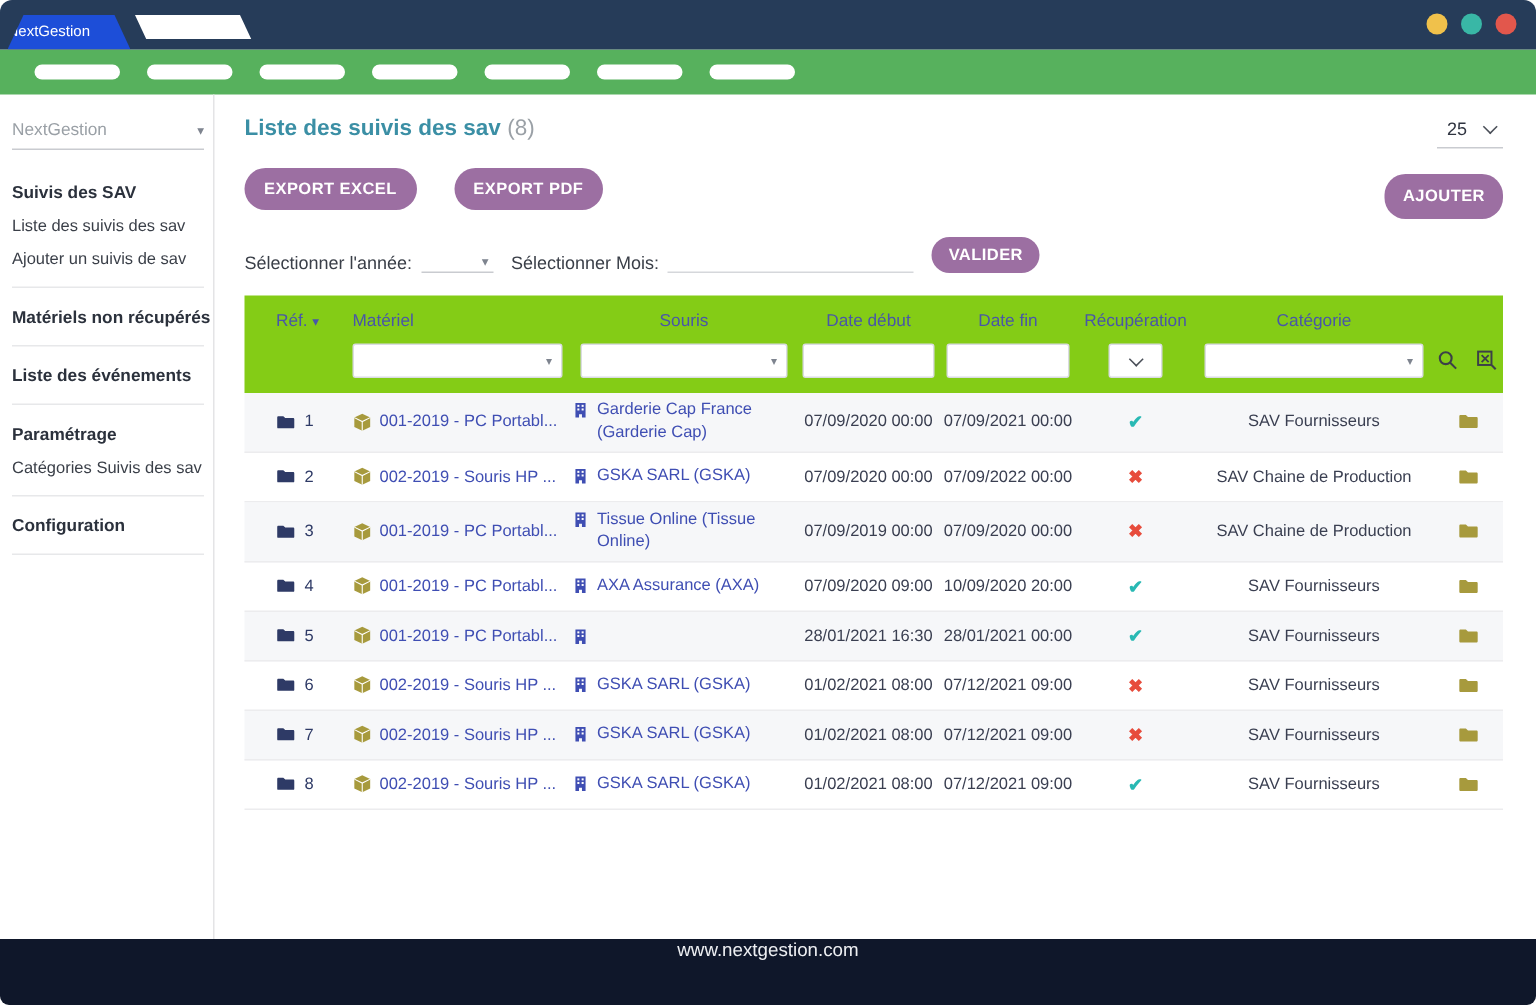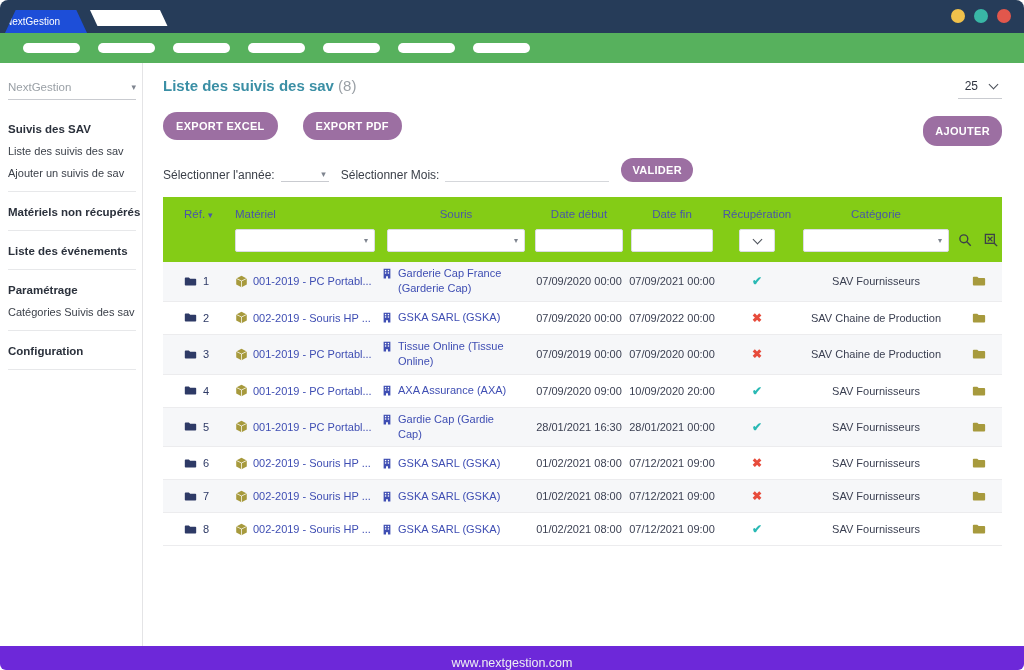--- a/index.html
+++ b/index.html
@@ -75,21 +75,21 @@
             overflow:hidden;}
   .cell-tiers{display:flex;align-items:flex-start;gap:5px;padding-right:14px;line-height:1.4;}
   .cell-tiers svg{margin-top:1px;flex:none;}
   .link{color:#3F4EB3;cursor:pointer;}
   .mark{font-size:12px;font-weight:bold;}
   .mark.yes{color:#29B9B4;} .mark.no{color:#E74C3C;}
   .cell-act{display:flex;justify-content:center;}
   .icon-folder-navy{color:#2E3A66;} .icon-olive{color:#A79A3D;cursor:pointer;}
   .icon-pkg{color:#A79A3D;} .icon-bld{color:#3F4EB3;}
   
-  .footer{height:24px;background:#6d28d9;color:#EDEFF2;display:flex;align-items:flex-end;
+  .footer{height:44px;background:#0f172a;color:#EDEFF2;display:flex;align-items:flex-start;
           justify-content:center;font-size:12.5px;flex:none;}
 </style>
 </head>
 <body>
 
 <svg width="0" height="0" style="position:absolute">
   <defs>
     <g id="i-folder">
         <path d="M1 4 C1 3.4 1.4 3 2 3 H6 L7.6 4.6 H14 C14.6 4.6 15 5 15 5.6 V12 C15 12.6 14.6 13 14 13 H2 C1.4 13 1 12.6 1 12 Z" fill="currentColor"></path>
       </g>
@@ -361,21 +361,20 @@
     <div class="cell-mat">
       <svg width="13" height="13" viewBox="0 0 16 16" class="icon-pkg">
                   <use href="#i-pkg"></use>
                 </svg>
       <span class="link">001-2019 - PC Portabl...</span>
     </div>
     <div class="cell-tiers">
       <svg width="12" height="13" viewBox="0 0 16 16" class="icon-bld">
                   <use href="#i-bld"></use>
                 </svg>
-      <span class="link">Gardie Cap (Gardie Cap)</span>
     </div>
     <div class="c-center">28/01/2021 16:30</div>
     <div class="c-center">28/01/2021 00:00</div>
     <div class="c-center mark yes">✔</div>
     <div class="c-center">SAV Fournisseurs</div>
     <div class="cell-act">
       <svg width="14" height="14" viewBox="0 0 16 16" class="icon-olive">
                   <use href="#i-folder"></use>
                 </svg>
     </div>

